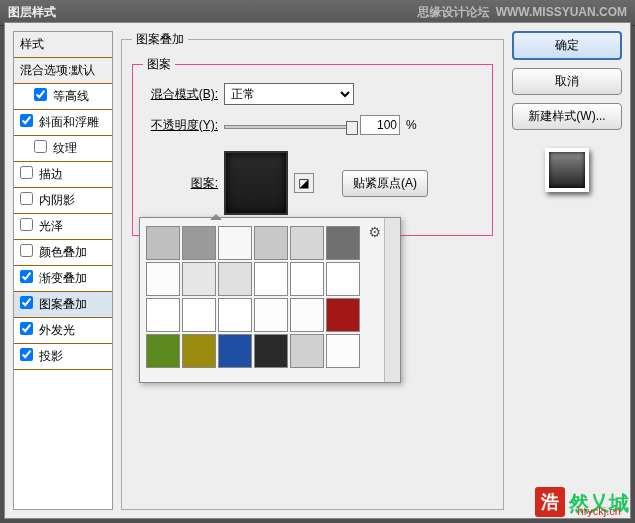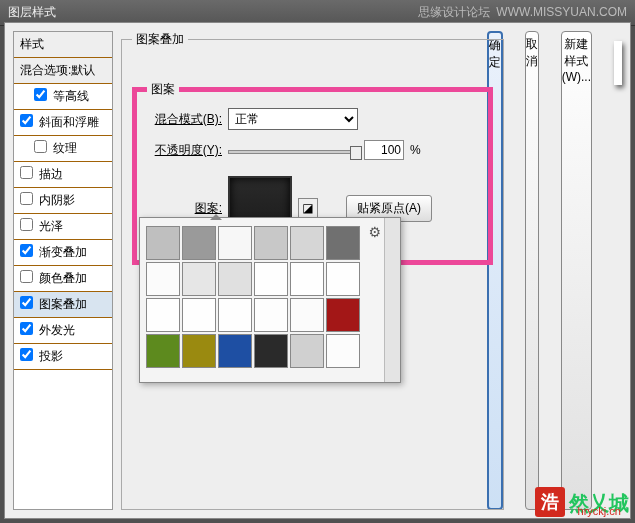--- a/index.html
+++ b/index.html
@@ -1,46 +1,46 @@
 <!DOCTYPE html>
 <html><head>
 <meta charset="utf-8">
 <style>
 * { box-sizing: border-box; margin: 0; padding: 0; font-family: "Microsoft YaHei", SimSun, sans-serif; font-size: 12px; }
 body { background: #505050; width: 635px; height: 523px; position: relative; }
-.titlebar { background: linear-gradient(#6a6a6a,#555); color: #eee; padding: 4px 8px; display: flex; justify-content: space-between; border-bottom: 1px solid #333; }
+.titlebar { background: linear-gradient(#6a6a6a,#555); color: #eee; padding: 4px 8px; display: flex; justify-content: space-between; border-bottom: 1px solid #333; font-weight: bold; }
 .titlebar .right { color: #bbb; font-size: 11px; }
 .dialog { position: absolute; top: 22px; left: 4px; width: 627px; height: 497px; background: #eeeeee; border: 1px solid #888; }
 .content { display: flex; padding: 8px; gap: 8px; height: 100%; }
 .sidebar { width: 100px; border: 1px solid #999; background: #fff; }
 .sidebar-item { padding: 4px 6px; border-bottom: 1px solid #a16207; display: flex; align-items: flex-start; gap: 4px; }
 .sidebar-item.selected { background: #d8e4f0; }
 .sidebar-item.header { background: #eee; font-weight: normal; }
 .sidebar-item input[type=checkbox] { margin-right: 2px; }
 .indent { padding-left: 20px; }
 .main { flex: 1; position: relative; }
 fieldset.outer { border: 1px solid #aaa; padding: 8px 10px; height: 100%; }
-fieldset.inner { border: 5px solid #ec4899; padding: 10px; margin-top: 25px; }
+fieldset.inner { border: 1px solid #ec4899; padding: 10px; }
 legend { padding: 0 4px; }
 .row { display: flex; align-items: center; gap: 6px; margin-bottom: 10px; }
 .row label { width: 75px; text-align: right; text-decoration: underline; }
 select { width: 130px; background: #fff; border: 1px solid #666; padding: 2px; }
 .slider-track { width: 130px; height: 4px; background: #ccc; border: 1px solid #888; position: relative; margin-top: 4px; }
 .slider-thumb { position: absolute; right: -5px; top: -5px; width: 12px; height: 14px; background: #eee; border: 1px solid #666; }
 input.num { width: 40px; border: 1px solid #888; padding: 2px; text-align: right; }
 .pattern-box { width: 64px; height: 64px; border: 2px solid #333; background: linear-gradient(#2a2a2a,#1a1a1a); box-shadow: inset 0 0 8px #000; }
 .small-btn { width: 20px; height: 20px; border: 1px solid #888; background: #eee; display: flex; align-items: center; justify-content: center; }
 .snap-btn { padding: 4px 10px; border: 1px solid #888; border-radius: 3px; background: linear-gradient(#fff,#ddd); }
 .swatch-popup { position: absolute; top: 186px; left: 18px; width: 262px; height: 166px; background: #f4f4f4; border: 1px solid #888; box-shadow: 2px 2px 6px rgba(0,0,0,0.3); padding: 6px; }
 .swatch-popup::before { content: ""; position: absolute; top: -10px; left: 70px; border: 6px solid transparent; border-bottom-color: #888; }
 .swatch-gear { position: absolute; right: 8px; top: 6px; font-size: 14px; color: #555; }
 .swatch-scroll { position: absolute; right: 0; top: 0; bottom: 0; width: 16px; background: #e4e4e4; border-left: 1px solid #bbb; }
 .swatch-grid { display: grid; grid-template-columns: repeat(6, 34px); grid-auto-rows: 34px; gap: 2px; margin-top: 2px; }
 .swatch { border: 1px solid #888; }
-.rpanel { width: 110px; display: flex; flex-direction: row; gap: 22px; align-items: stretch; justify-content: flex-end; }
+.rpanel { width: 110px; display: flex; flex-direction: column; gap: 8px; align-items: stretch; }
 .btn { padding: 4px 0; border: 1px solid #888; border-radius: 4px; background: linear-gradient(#fff,#e0e0e0); text-align: center; }
 .btn.primary { border: 2px solid #3a6fb0; background: linear-gradient(#eaf1fb,#cde0f5); }
 .preview-row { display: flex; align-items: center; justify-content: center; gap: 4px; margin-top: 4px; }
 .preview-box { width: 44px; height: 44px; margin: 10px auto; background: linear-gradient(#888,#222); border: 4px solid #fff; box-shadow: 2px 3px 5px rgba(0,0,0,0.6), inset 0 0 4px #000; }
 .watermark { position: absolute; right: 6px; bottom: 6px; display: flex; align-items: flex-end; gap: 4px; }
 .wm-block { width: 30px; height: 30px; background: #d2291e; color: #fff; display: flex; align-items: center; justify-content: center; font-size: 18px; font-weight: bold; border-radius: 3px; }
 .wm-text { color: #22c55e; font-size: 20px; font-weight: bold; }
 .wm-small { color: #d2291e; font-size: 11px; position: absolute; right: 8px; bottom: 0; }
 </style>
 </head>
@@ -81,26 +81,26 @@
           </div>
           <div class="sidebar-item">
             <input type="checkbox" style="">
             <span>内阴影</span>
           </div>
           <div class="sidebar-item">
             <input type="checkbox" style="">
             <span>光泽</span>
           </div>
           <div class="sidebar-item">
+            <input type="checkbox" style="">
+            <span>颜色叠加</span>
+          </div>
+          <div class="sidebar-item">
             <input type="checkbox" checked="" style="">
             <span>渐变叠加</span>
-          </div>
-          <div class="sidebar-item">
-            <input type="checkbox" style="">
-            <span>颜色叠加</span>
           </div>
           <div class="sidebar-item selected">
             <input type="checkbox" checked="" style="">
             <span>图案叠加</span>
           </div>
           <div class="sidebar-item">
             <input type="checkbox" checked="" style="">
             <span>外发光</span>
           </div>
           <div class="sidebar-item">

